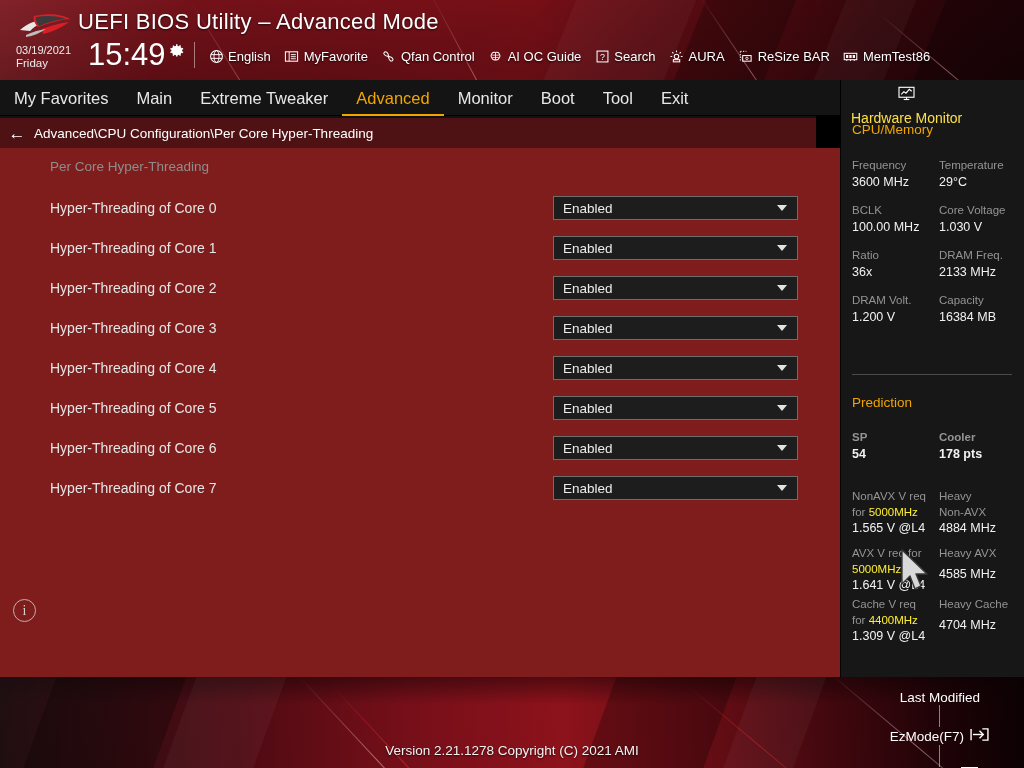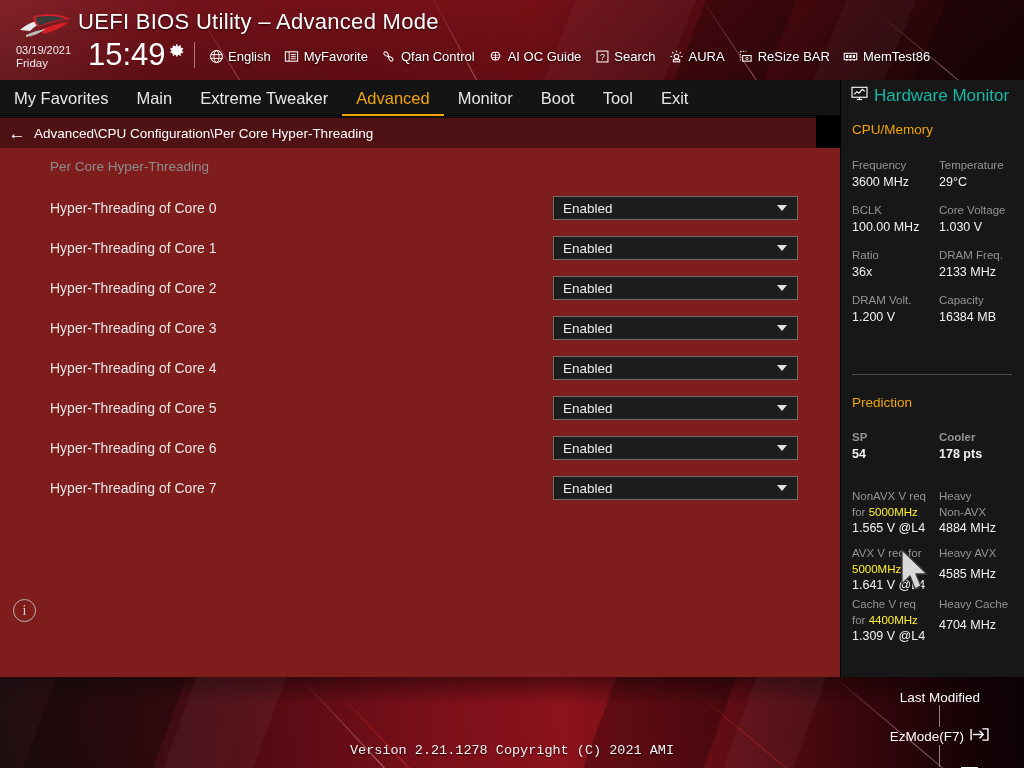--- a/index.html
+++ b/index.html
@@ -145,21 +145,21 @@
 
   
   .hwmon {
     position: absolute; left: 840px; top: 80px; width: 184px; height: 597px;
     background: #171717;
     border-left: 1px solid #000;
   }
   .hw-title {
     position: absolute; left: 10px; top: 6px;
     display: flex; align-items: center; gap: 6px;
-    font-size: 17px; color: #14b8a6;
+    font-size: 14px; color: #fde047; flex-direction: column;
   }
   .hw-sec {
     position: absolute; font-size: 13.5px; color: #f0a500;
   }
   .hw-pairs { position: absolute; left: 0; width: 184px; }
   .hw-pair { position: relative; height: 45px; }
   .hw-k {
     position: absolute; font-size: 11.5px; color: #949494; top: 0;
     line-height: 15px;
   }
@@ -206,21 +206,20 @@
   .bt-actions .act { padding: 0 16px; cursor: pointer; white-space: nowrap; display: flex; align-items: center; gap: 5px; }
   .bt-sep { width: 1px; height: 22px; background: rgba(255,255,255,0.5); }
   .qmark {
     display: inline-flex; align-items: center; justify-content: center;
     width: 17px; height: 17px; border: 1px solid #fff; font-size: 11.5px;
   }
   .version {
     position: absolute; left: 0; top: 66px; width: 1024px; text-align: center;
     font-size: 13.5px; color: #f2f2f2;
     text-shadow: 0 1px 2px rgba(0,0,0,.7);
-    font-family: Liberation Mono, monospace;
   }
 </style>
 </head>
 <body>
 
 <div id="app">
 
   <div class="header">
     <div class="hdr-facet" style="left:560px; top:-10px; width:120px; height:100px;"></div>
     <div class="hdr-facet dark" style="left:690px; top:-10px; width:90px; height:100px;"></div>

